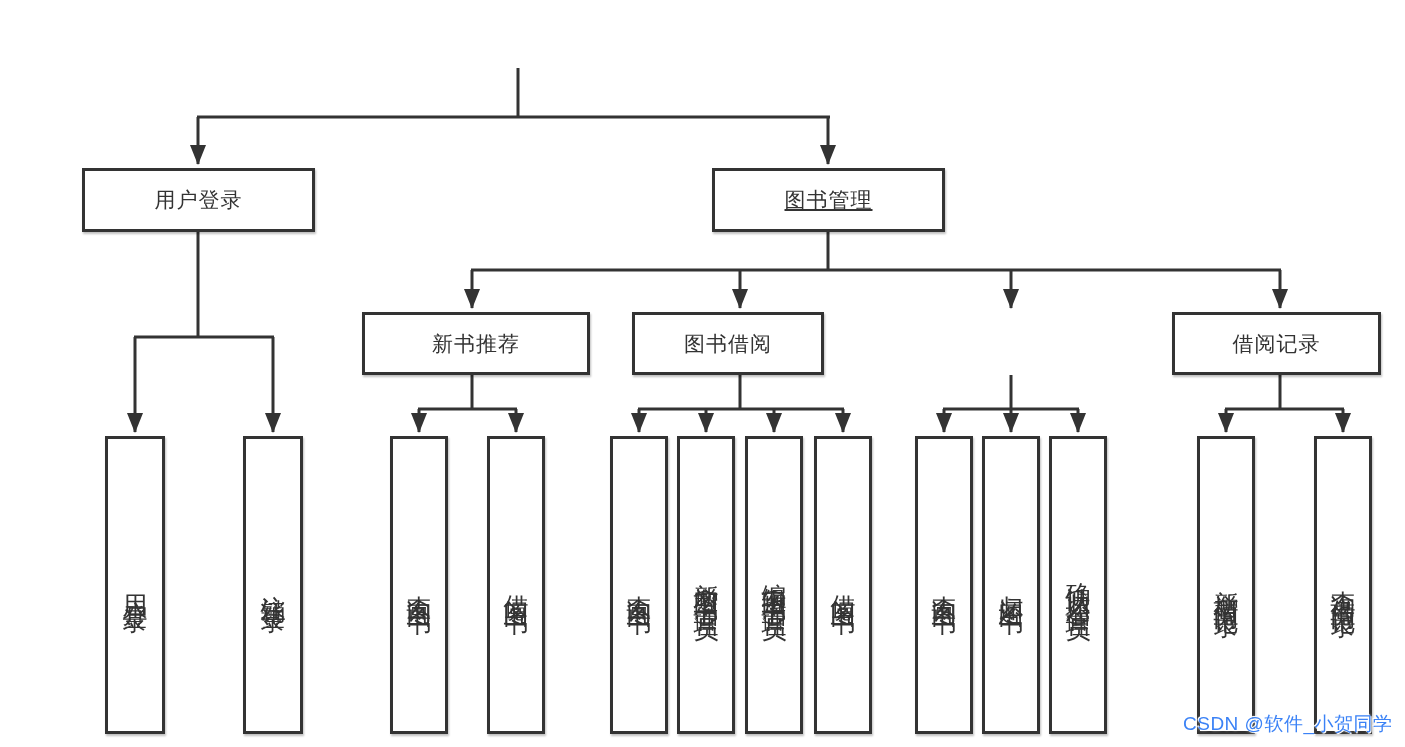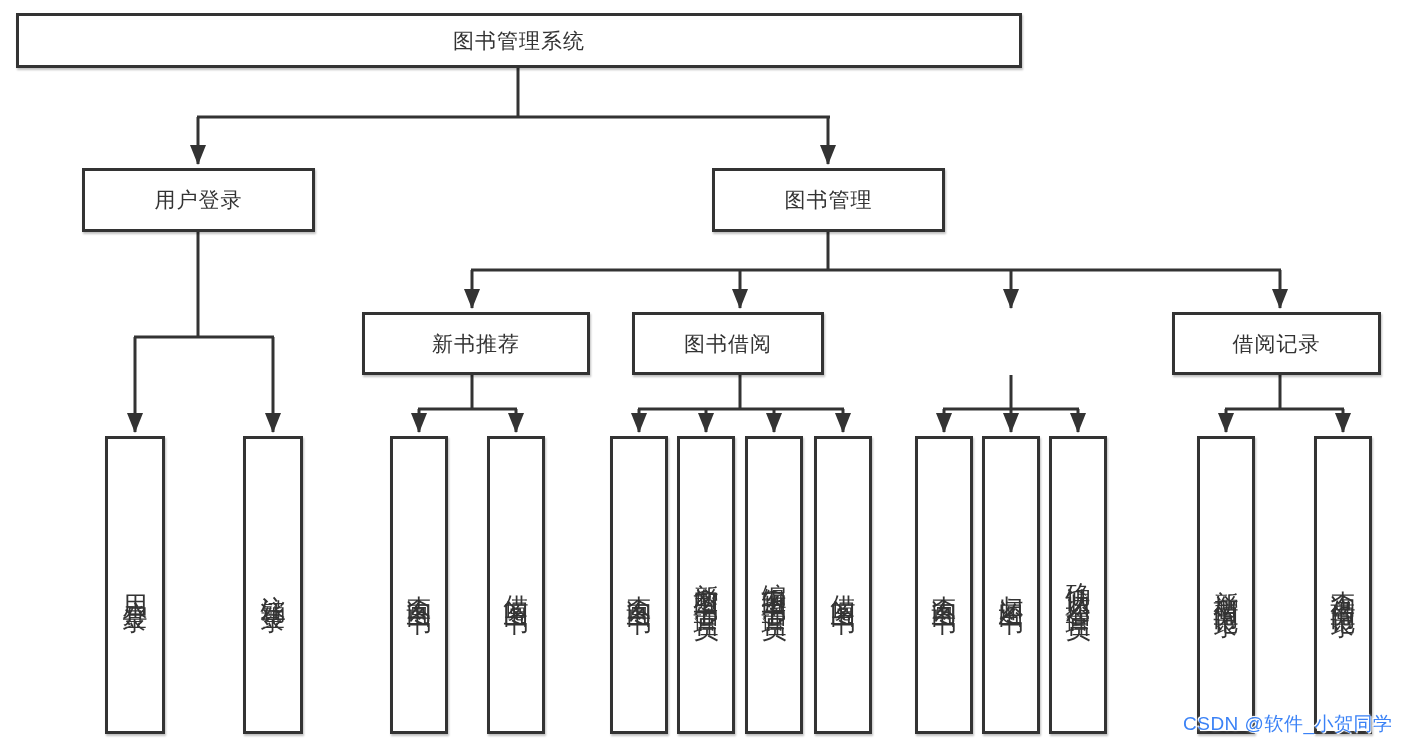--- a/index.html
+++ b/index.html
@@ -96,24 +96,23 @@
     <line x1="944" y1="409" x2="944" y2="432" marker-end="url(#ah)"></line>
     <line x1="1011" y1="409" x2="1011" y2="432" marker-end="url(#ah)"></line>
     <line x1="1078" y1="409" x2="1078" y2="432" marker-end="url(#ah)"></line>
 
     <line x1="1280" y1="375" x2="1280" y2="409"></line>
     <line x1="1225" y1="409" x2="1344" y2="409"></line>
     <line x1="1226" y1="409" x2="1226" y2="432" marker-end="url(#ah)"></line>
     <line x1="1343" y1="409" x2="1343" y2="432" marker-end="url(#ah)"></line>
   </svg>
 
-  <div class="node h" style="left:16px;top:13px;width:1006px;height:55px;">图书管理系统</div>
 
   <div class="node h" style="left:82px;top:168px;width:233px;height:64px;">用户登录</div>
-  <div class="node h" style="left:712px;top:168px;width:233px;height:64px;">图书管理</div>
+  <div class="node h" style="left:712px;top:168px;width:233px;height:64px;text-decoration:underline;">图书管理</div>
 
   <div class="node h" style="left:362px;top:312px;width:228px;height:63px;">新书推荐</div>
   <div class="node h" style="left:632px;top:312px;width:192px;height:63px;font-family:Liberation Serif, serif;">图书借阅</div>
   <div class="node h" style="left:1172px;top:312px;width:209px;height:63px;">借阅记录</div>
 
   <div class="node v" style="left:105px;top:436px;width:60px;height:298px;">用户登录</div>
   <div class="node v" style="left:243px;top:436px;width:60px;height:298px;">注销登录</div>
 
   <div class="node v" style="left:390px;top:436px;width:58px;height:298px;">查询图书</div>
   <div class="node v" style="left:487px;top:436px;width:58px;height:298px;">借阅图书</div>

